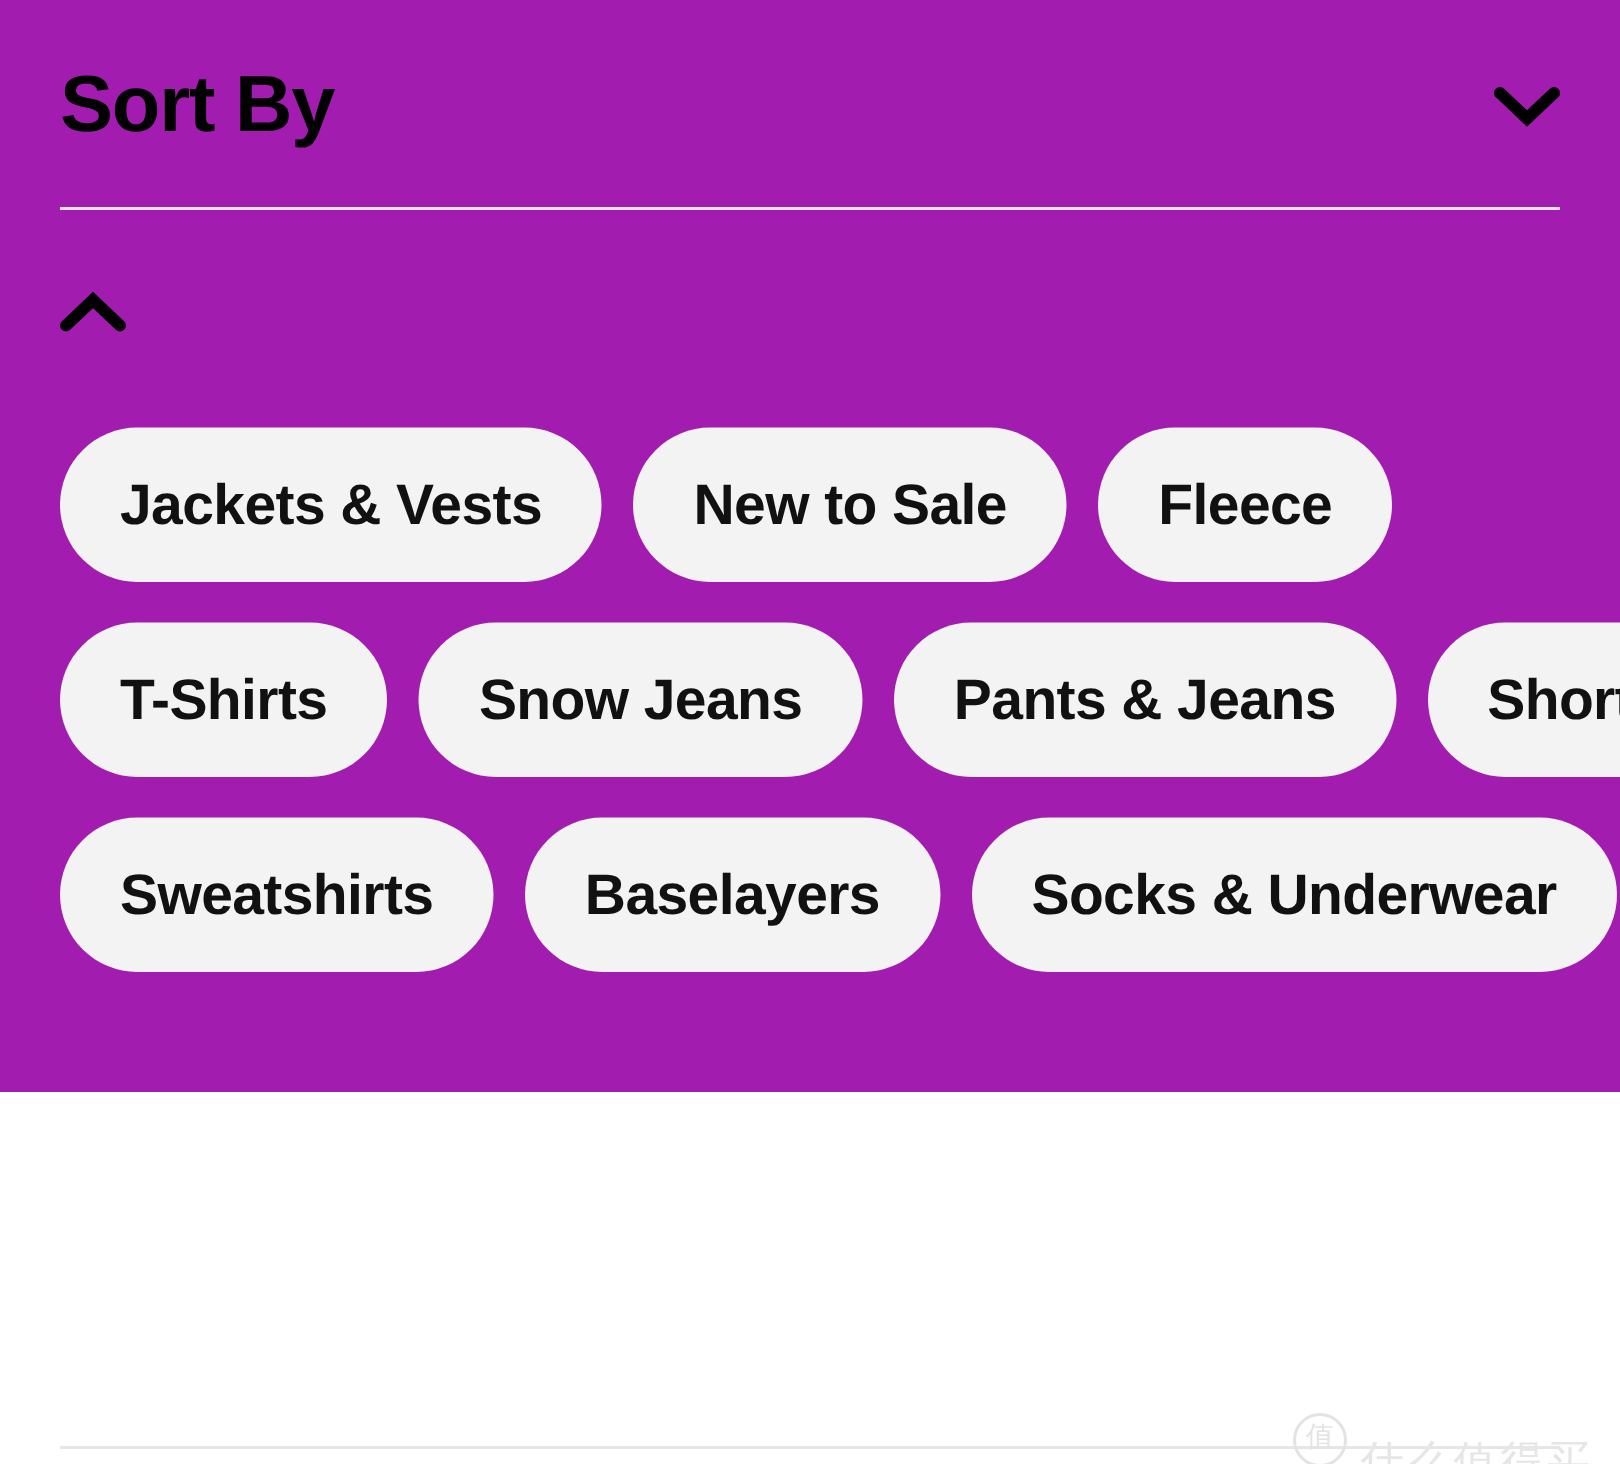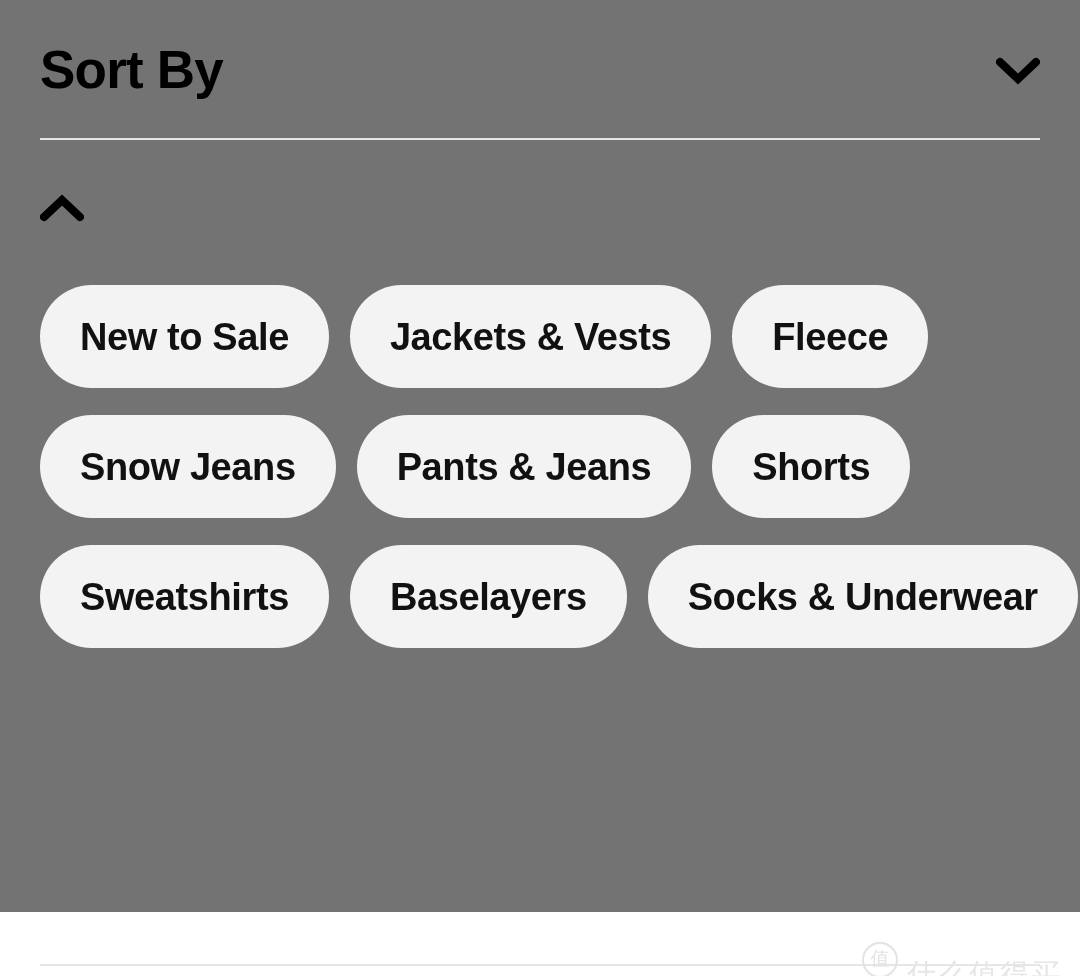--- a/index.html
+++ b/index.html
@@ -11,22 +11,22 @@
     width: 1080px;
     height: 976px;
     overflow: hidden;
     font-family: "Liberation Sans", sans-serif;
     -webkit-font-smoothing: antialiased;
   }
 
   .panel {
     position: relative;
     width: 1080px;
-    height: 912px;
-    background: #737373;
+    height: 728px;
+    background: #a21caf;
     box-sizing: border-box;
   }
 
   
   .filter-section {
     position: relative;
   }
 
   .section-header {
     display: flex;
@@ -167,32 +167,35 @@
           <path d="M4 23 L22 6 L40 23" fill="none" stroke="#000000" stroke-width="8" stroke-linecap="round" stroke-linejoin="miter"></path>
         </svg>
       </span>
     </div>
   </div>
 
   <div class="pill-wrap">
 
     <div class="pill-row">
       <button class="pill">
+        <span class="pill-label">Jackets &amp; Vests</span>
+      </button>
+      <button class="pill">
         <span class="pill-label">New to Sale</span>
       </button>
       <button class="pill">
-        <span class="pill-label">Jackets &amp; Vests</span>
-      </button>
-      <button class="pill">
         <span class="pill-label">Fleece</span>
       </button>
     </div>
 
 
     <div class="pill-row">
+      <button class="pill">
+        <span class="pill-label">T-Shirts</span>
+      </button>
       <button class="pill">
         <span class="pill-label">Snow Jeans</span>
       </button>
       <button class="pill">
         <span class="pill-label">Pants &amp; Jeans</span>
       </button>
       <button class="pill">
         <span class="pill-label">Shorts</span>
       </button>
     </div>

